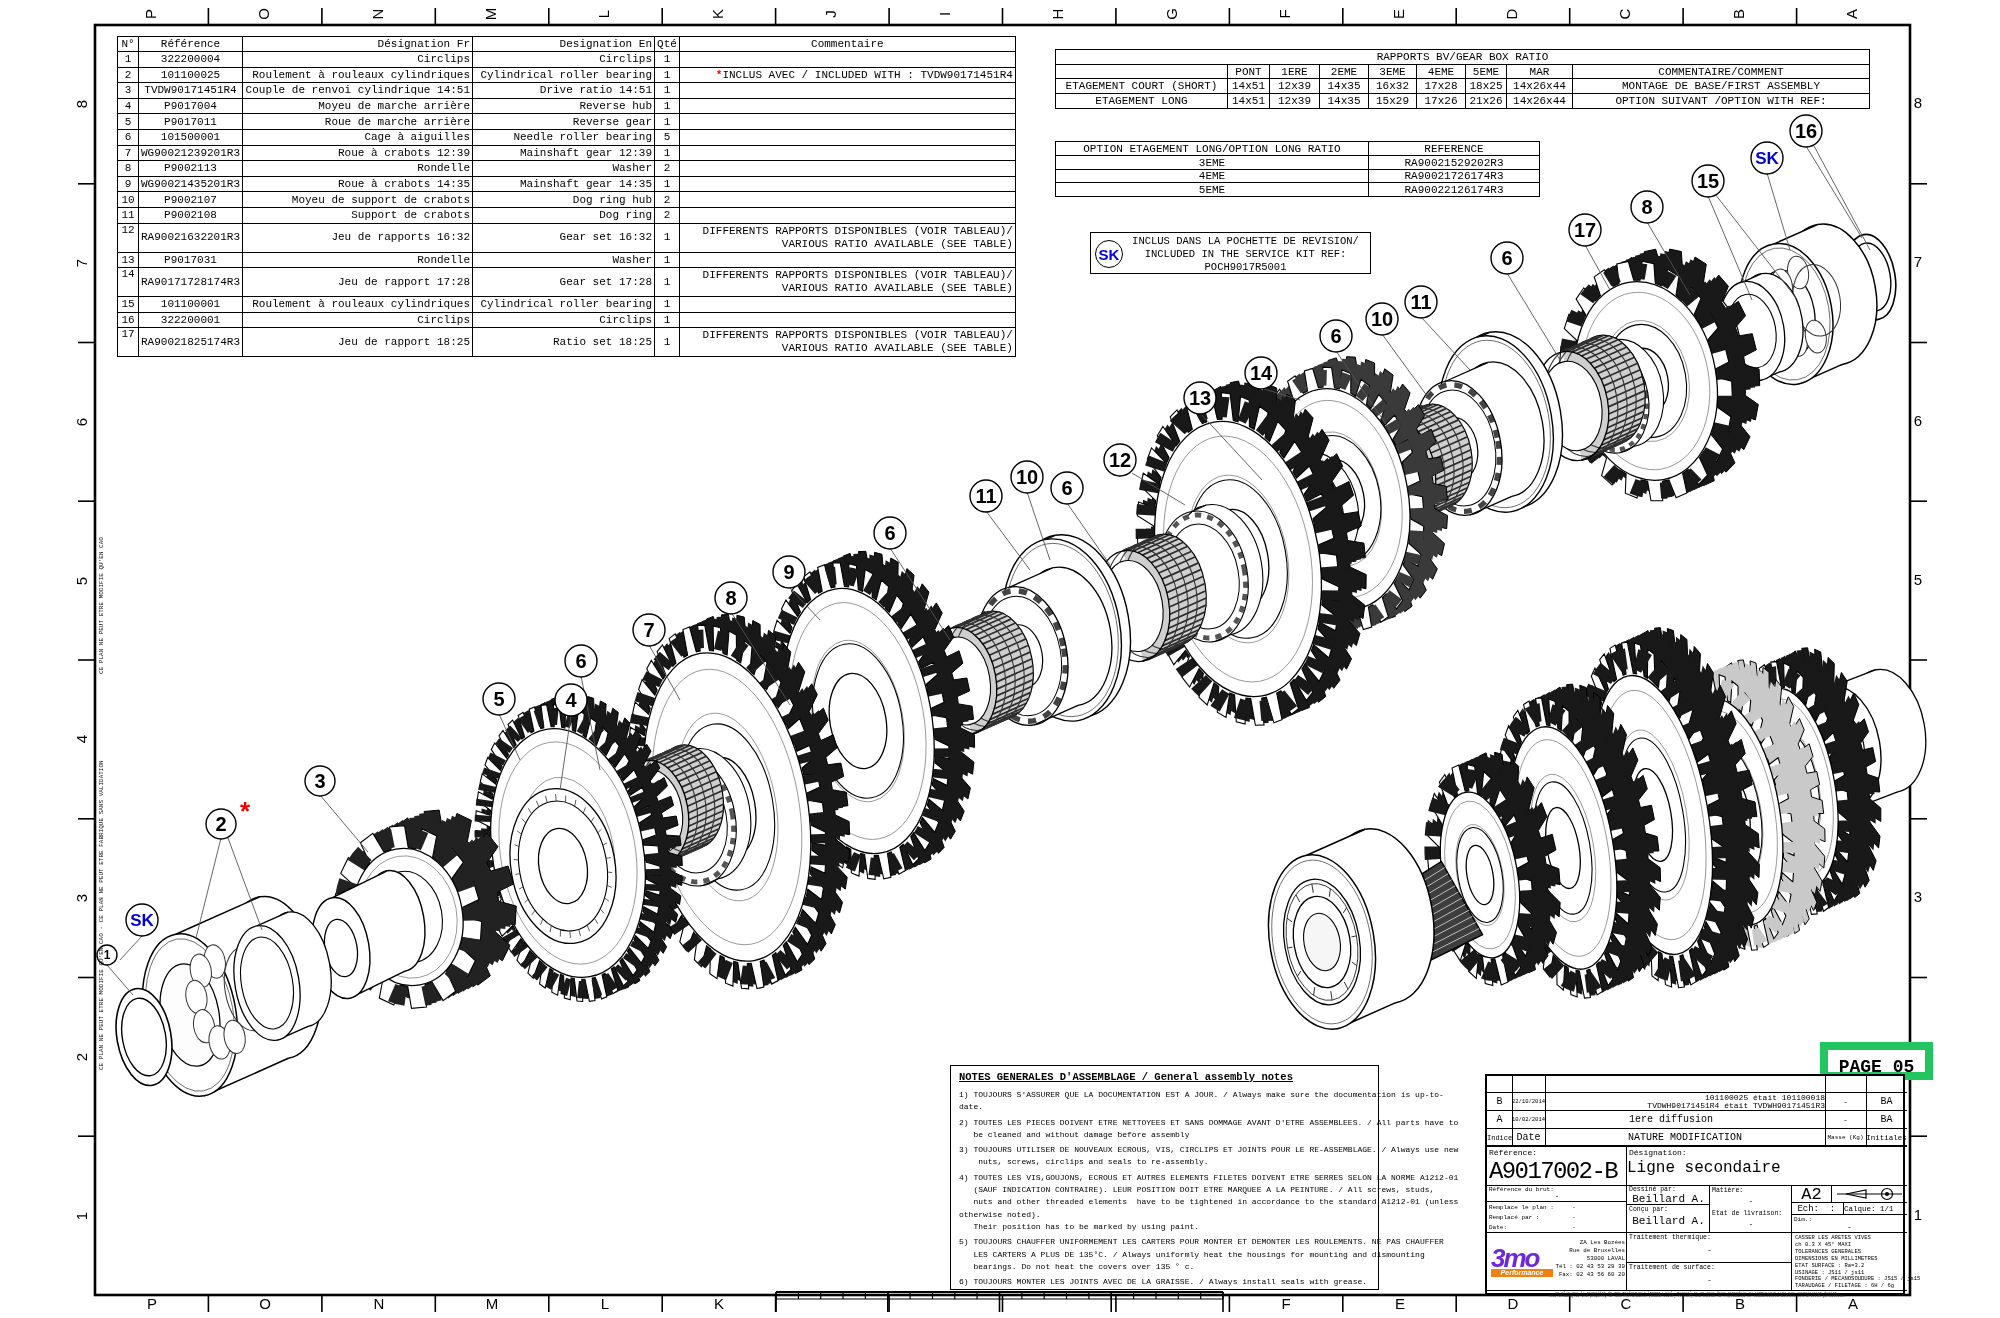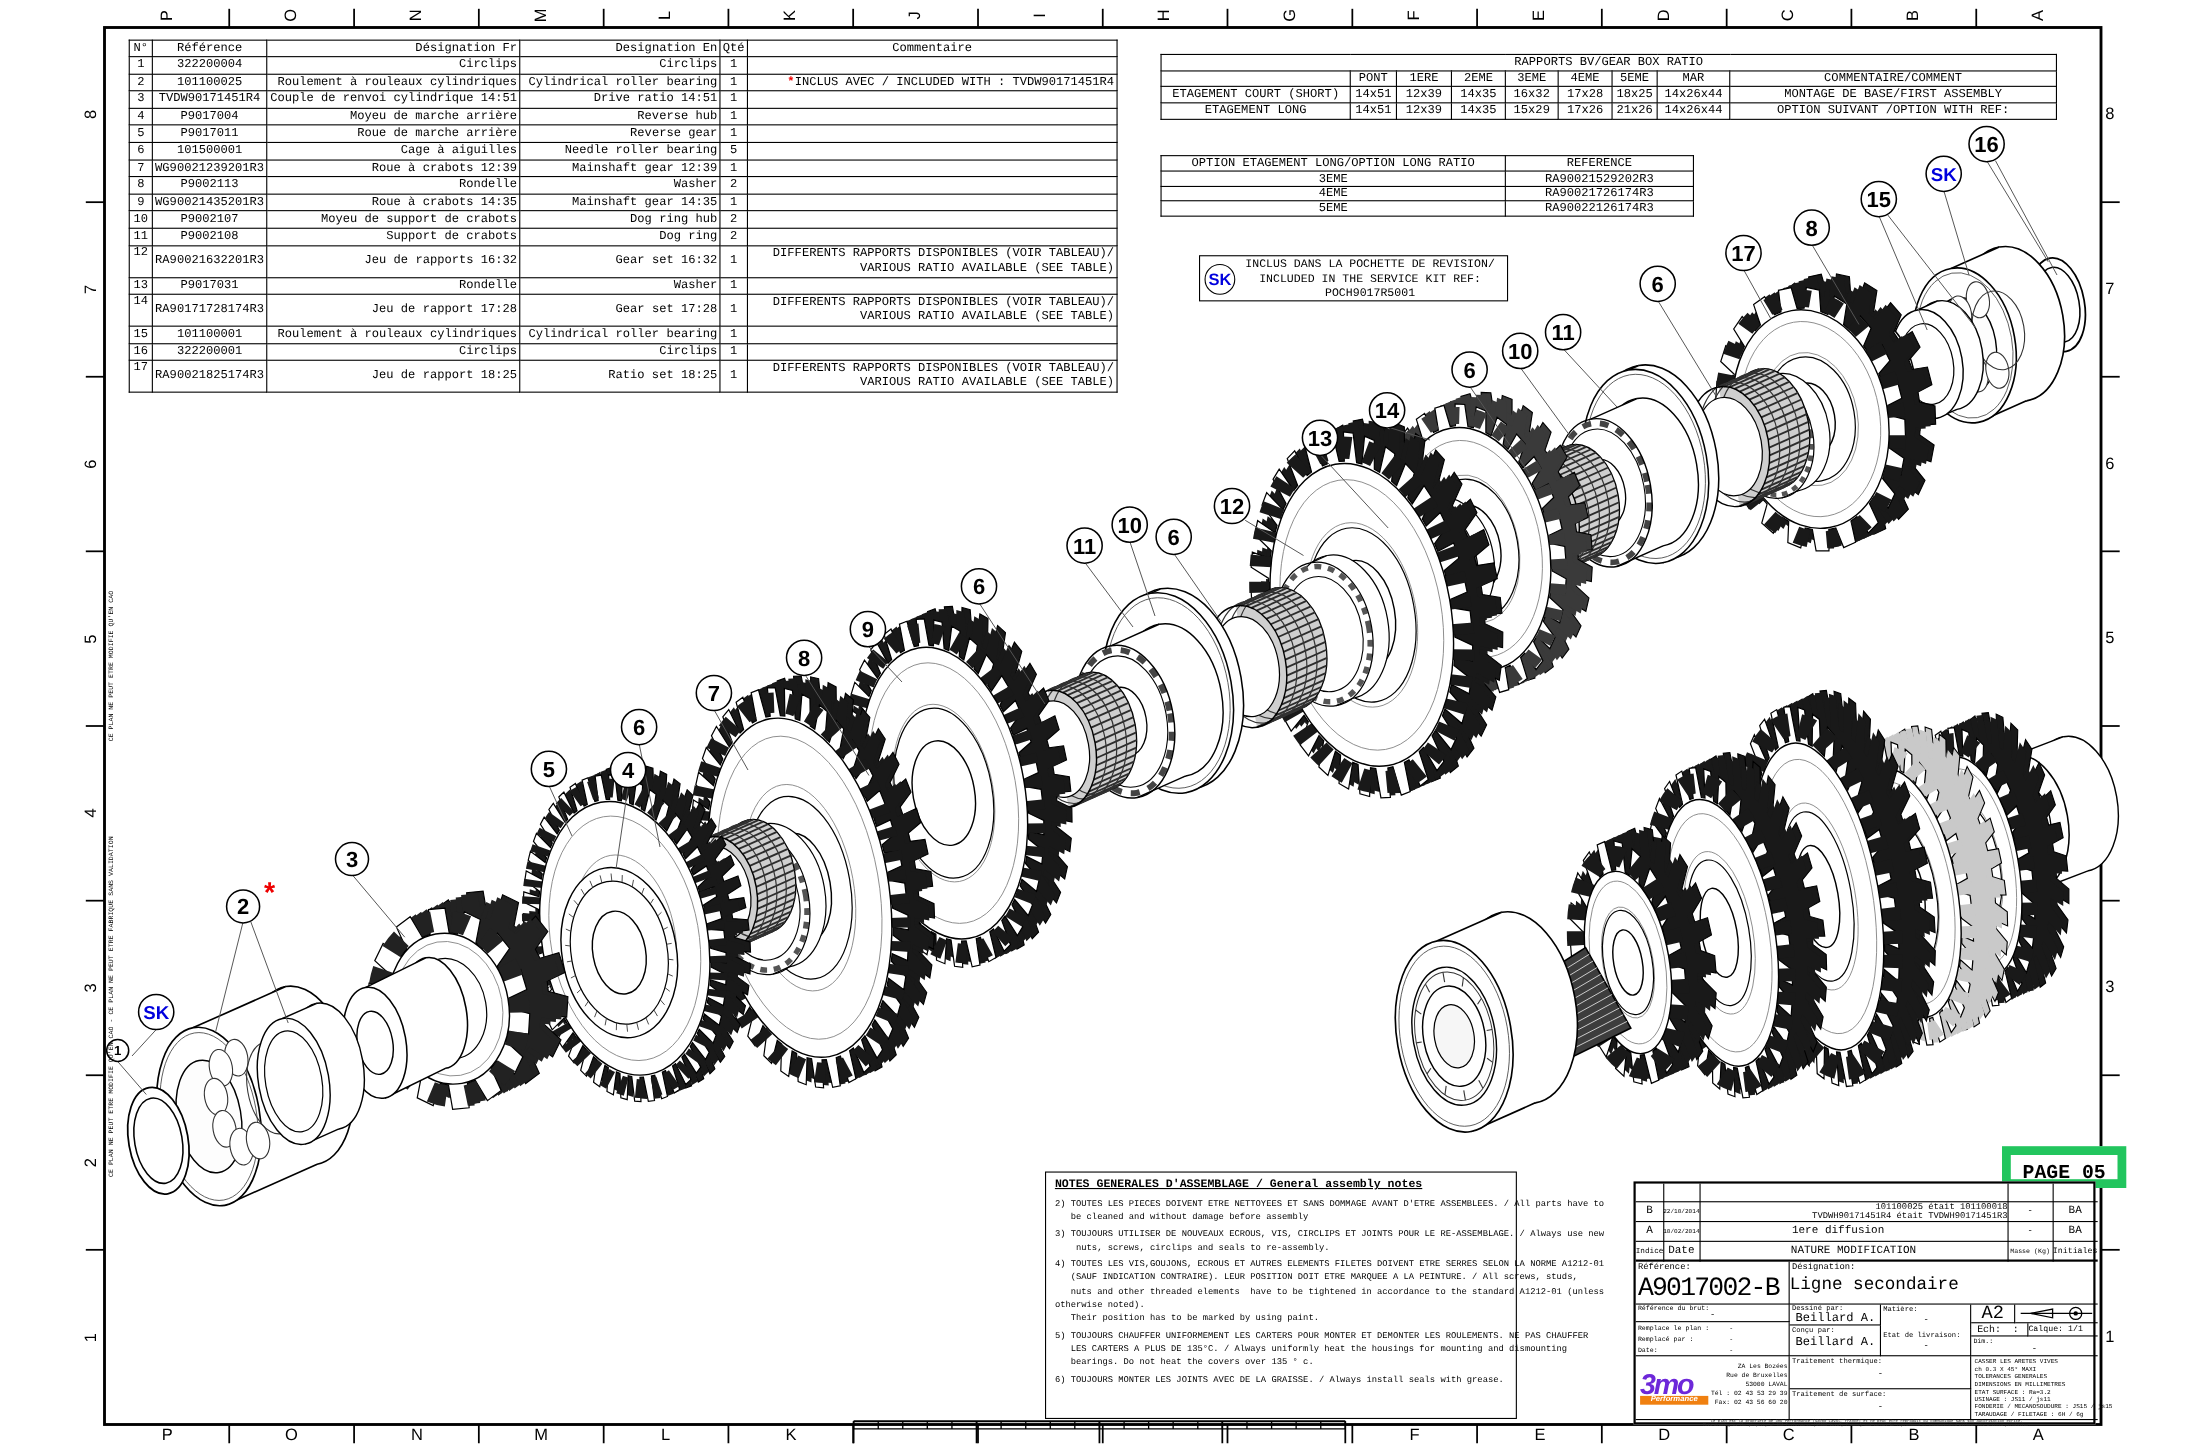--- a/index.html
+++ b/index.html
@@ -1058,20 +1058,22 @@
 border:1px solid #000;font-size:10.5px;text-align:center;line-height:13px;padding-top:2px">
 <div class="abs" style="left:4px;top:7px;width:28px;height:28px;border:1px solid #000;
 border-radius:50%;color:#0000dd;font-weight:bold;font-family:'Liberation Sans',sans-serif;
 font-size:15px;line-height:28px">SK</div>
 <div style="margin-left:30px">INCLUS DANS LA POCHETTE DE REVISION/<br>
 INCLUDED IN THE SERVICE KIT REF:<br>POCH9017R5001</div>
 </div>
 <div class="abs" style="left:950px;top:1065px;width:429px;height:225px;border:1px solid #000;padding:5px 0 0 8px">
     <div style="font-size:10.5px;font-weight:bold;text-decoration:underline">NOTES GENERALES D'ASSEMBLAGE / General assembly notes</div>
     <div style="height:6px"></div>
+    <pre style="font-size:8px;line-height:12.3px;margin:0 0 3px 0">1) TOUJOURS S'ASSURER QUE LA DOCUMENTATION EST A JOUR. / Always make sure the documentation is up-to-
+date.</pre>
     <pre style="font-size:8px;line-height:12.3px;margin:0 0 3px 0">2) TOUTES LES PIECES DOIVENT ETRE NETTOYEES ET SANS DOMMAGE AVANT D'ETRE ASSEMBLEES. / All parts have to
    be cleaned and without damage before assembly</pre>
     <pre style="font-size:8px;line-height:12.3px;margin:0 0 3px 0">3) TOUJOURS UTILISER DE NOUVEAUX ECROUS, VIS, CIRCLIPS ET JOINTS POUR LE RE-ASSEMBLAGE. / Always use new
     nuts, screws, circlips and seals to re-assembly.</pre>
     <pre style="font-size:8px;line-height:12.3px;margin:0 0 3px 0">4) TOUTES LES VIS,GOUJONS, ECROUS ET AUTRES ELEMENTS FILETES DOIVENT ETRE SERRES SELON LA NORME A1212-01
    (SAUF INDICATION CONTRAIRE). LEUR POSITION DOIT ETRE MARQUEE A LA PEINTURE. / All screws, studs,
    nuts and other threaded elements  have to be tightened in accordance to the standard A1212-01 (unless
 otherwise noted).
    Their position has to be marked by using paint.</pre>
     <pre style="font-size:8px;line-height:12.3px;margin:0 0 3px 0">5) TOUJOURS CHAUFFER UNIFORMEMENT LES CARTERS POUR MONTER ET DEMONTER LES ROULEMENTS. NE PAS CHAUFFER

